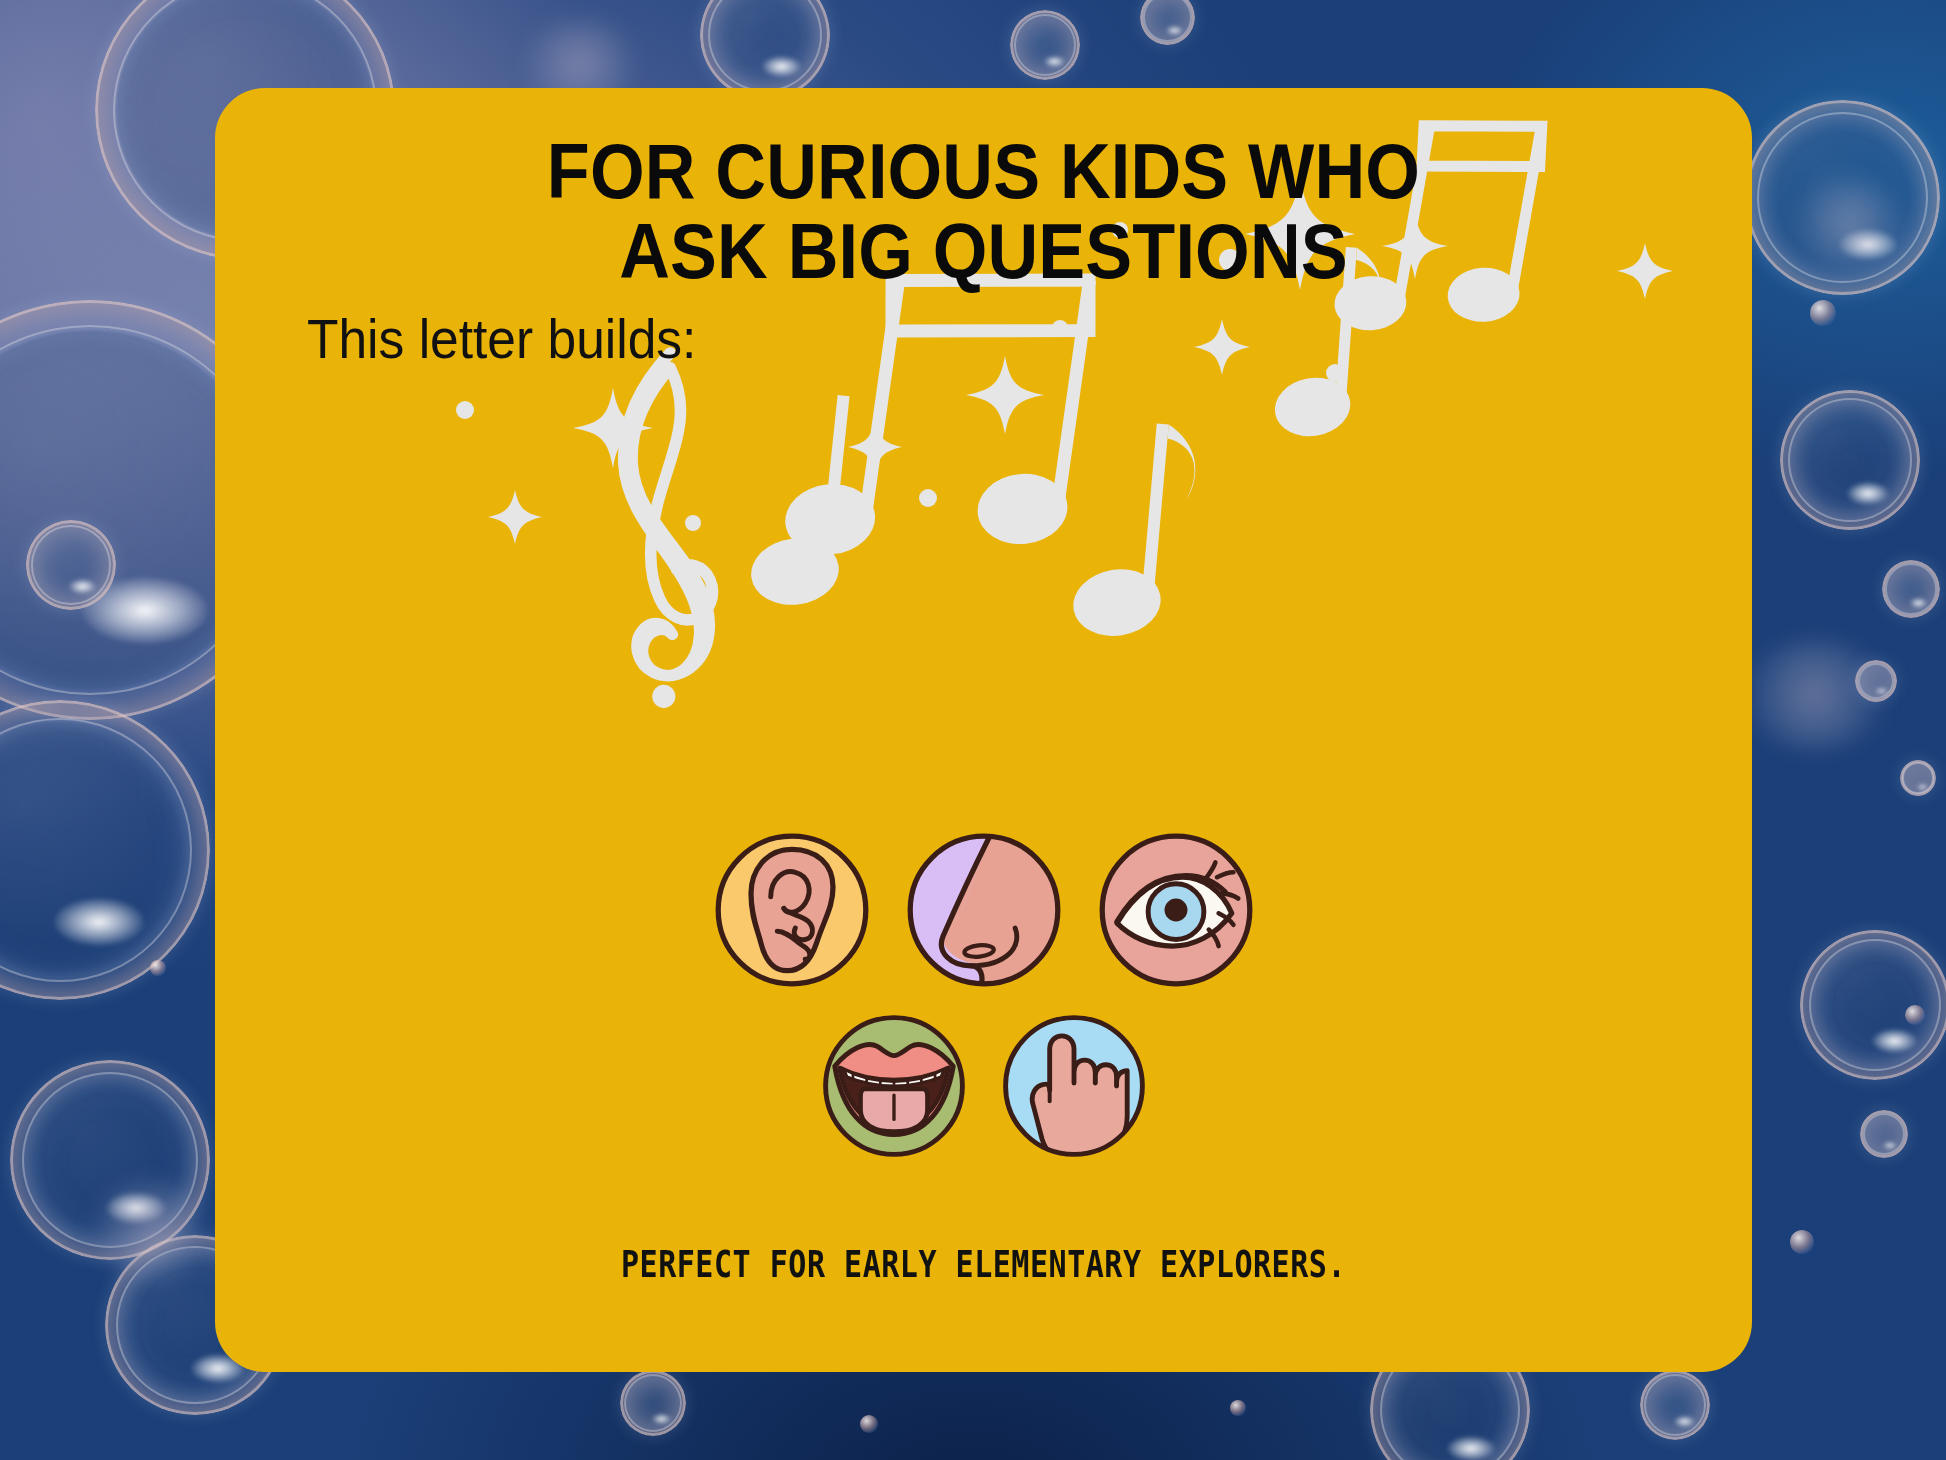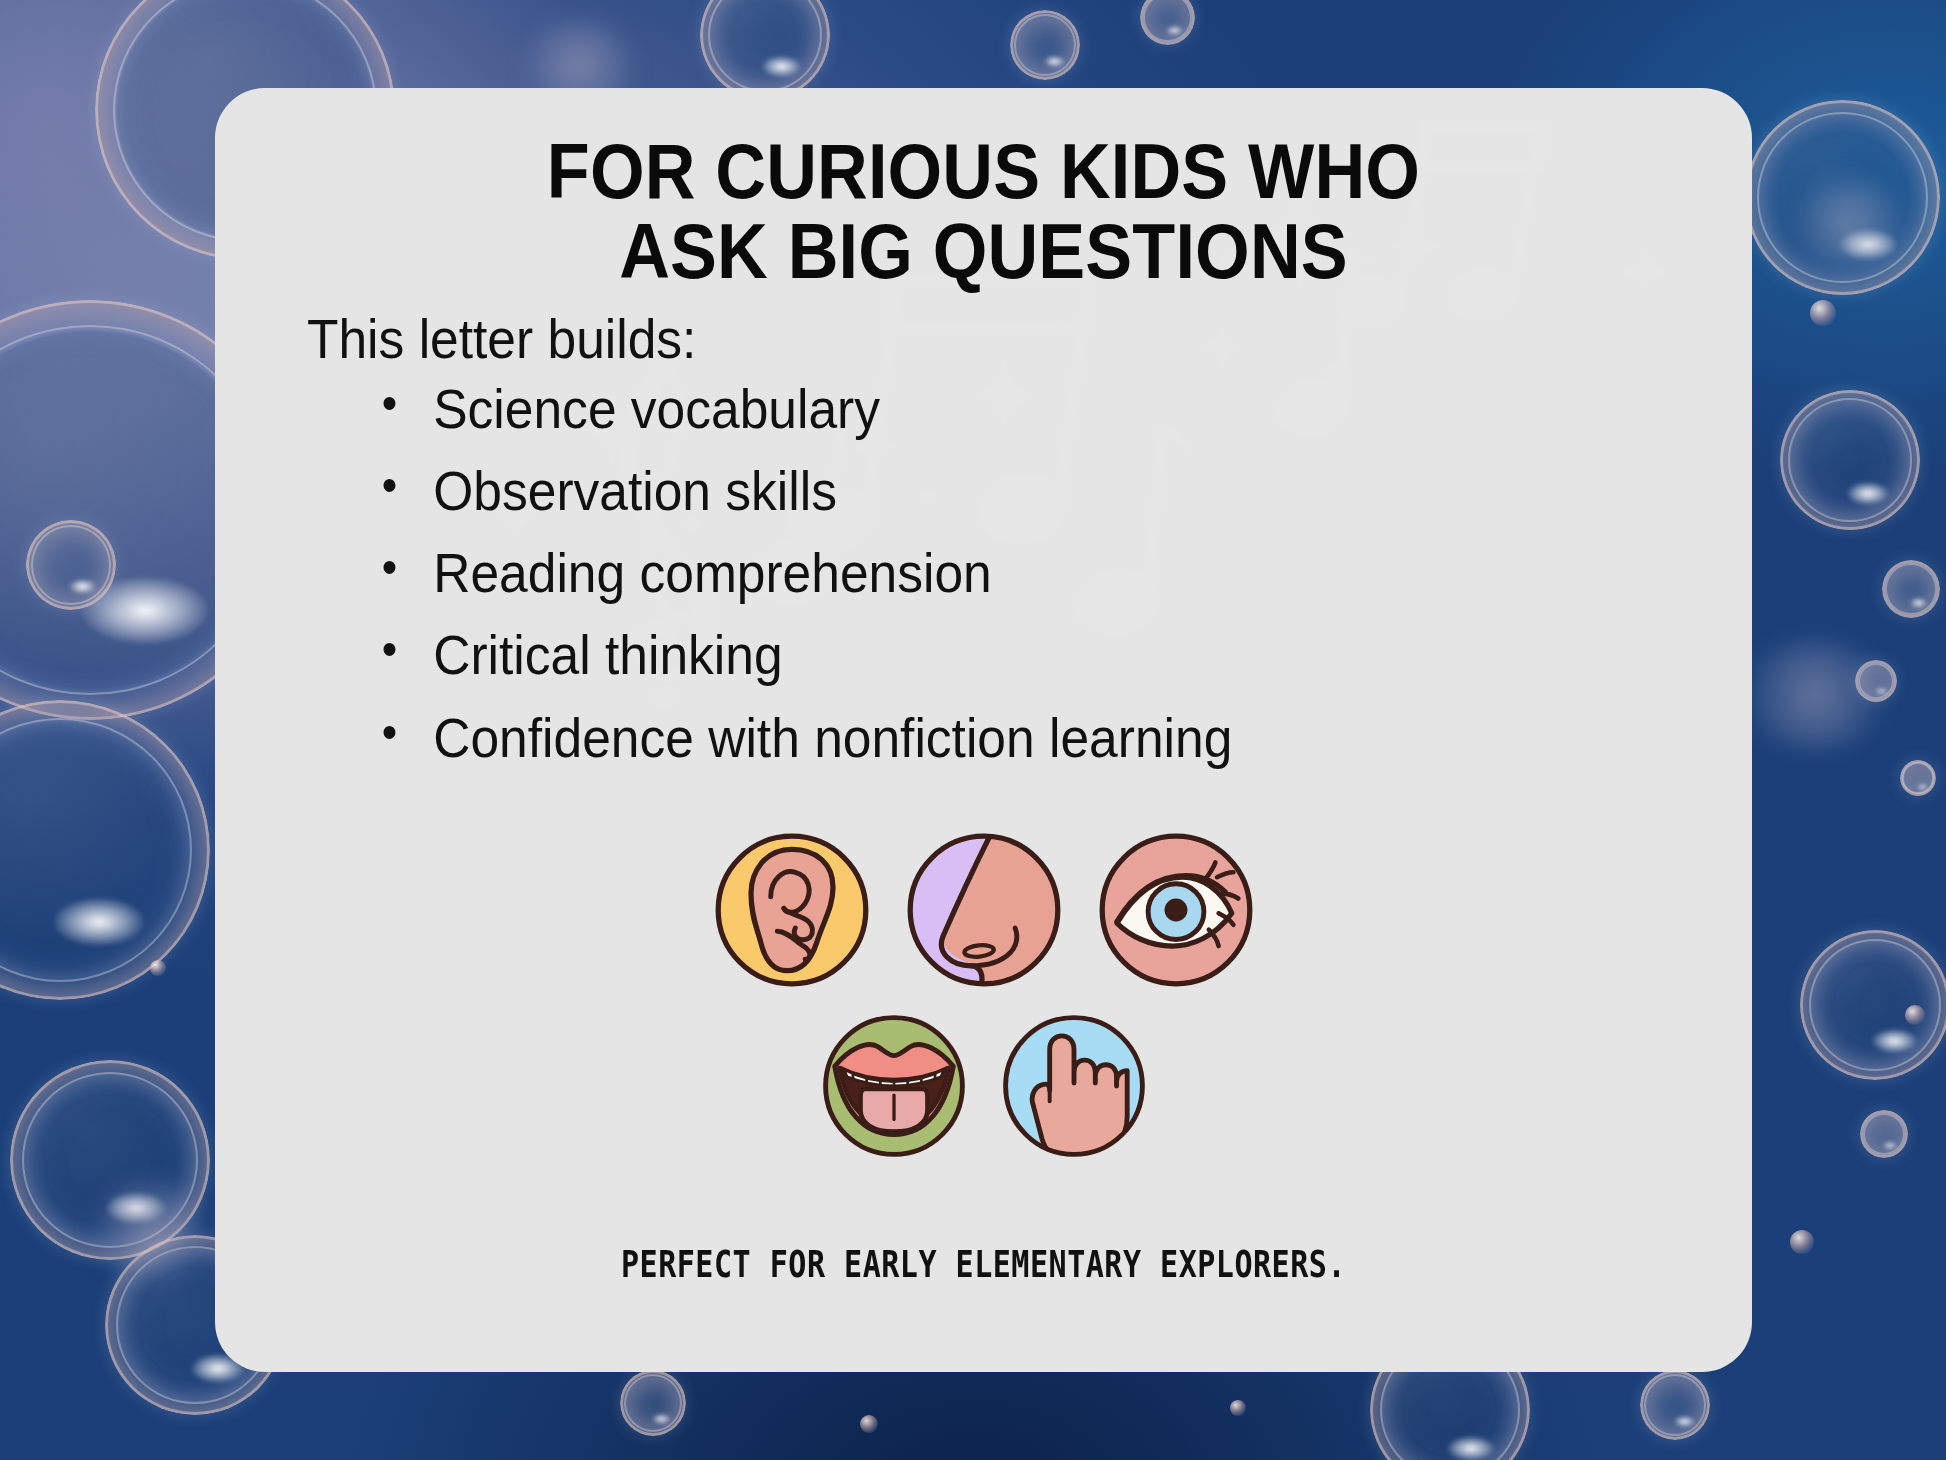--- a/index.html
+++ b/index.html
@@ -65,21 +65,21 @@
     position:absolute; border-radius:50%;
     background:radial-gradient(circle, rgba(205,190,205,.42), rgba(150,160,195,.20) 55%, rgba(0,0,0,0) 78%);
     filter:blur(10px);
   }
 
   
   #card {
     position:absolute;
     left:215px; top:88px;
     width:1537px; height:1284px;
-    background:#e5e5e5;
+    background:#eab308;
     border-radius:50px;
     overflow:hidden;
   }
 
   
   .deco { position:absolute; inset:0; pointer-events:none; }
 
   
   #title {
     position:absolute; left:0; right:0; top:44px;
@@ -277,27 +277,20 @@
     </g>
   </svg>
 
   <h1 id="title">
     <span class="tline">FOR CURIOUS KIDS WHO</span>
     <span class="tline">ASK BIG QUESTIONS</span>
   </h1>
 
   <div id="intro">This letter builds:</div>
 
-  <ul id="bullets">
-    <li>Science vocabulary</li>
-    <li>Observation skills</li>
-    <li>Reading comprehension</li>
-    <li>Critical thinking</li>
-    <li>Confidence with nonfiction learning</li>
-  </ul>
 
   <div id="icons">
 
     <div class="icon-row">
 
       <svg class="sense-icon" viewBox="0 0 100 100">
         <circle cx="50" cy="50" r="45" fill="#f9c96c" stroke="#3b1d17" stroke-width="3.2"></circle>
         <path d="M50 13 C34 13 25 26 25 40 C25 54 29 62 31 70 C33 78 37 87 47 87
                  C57 87 62 79 65 70 C70 55 75 48 75 36 C75 22 65 13 50 13 Z" fill="#e8a394" stroke="#3b1d17" stroke-width="3.2" stroke-linejoin="round"></path>
         <path d="M37 42 C37 31 45 25 52 27 C60 29 63 38 58 46 C54 52 47 53 45 49" fill="none" stroke="#3b1d17" stroke-width="3" stroke-linecap="round"></path>

